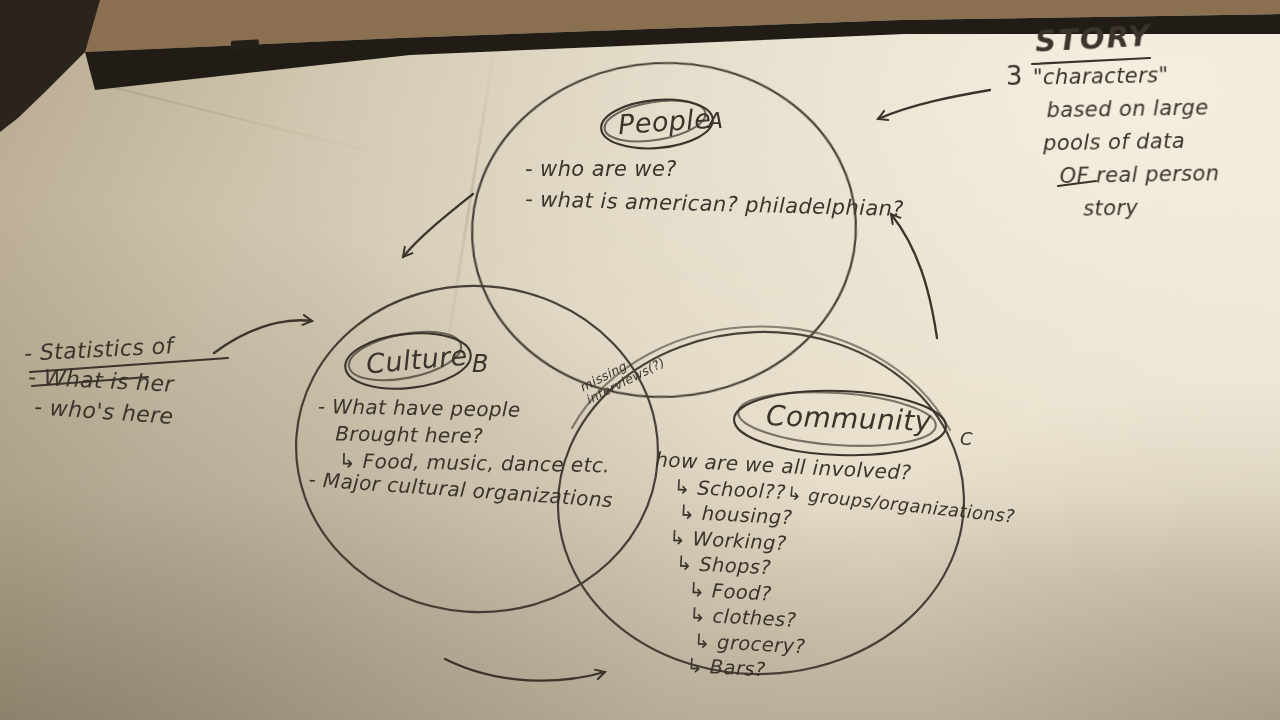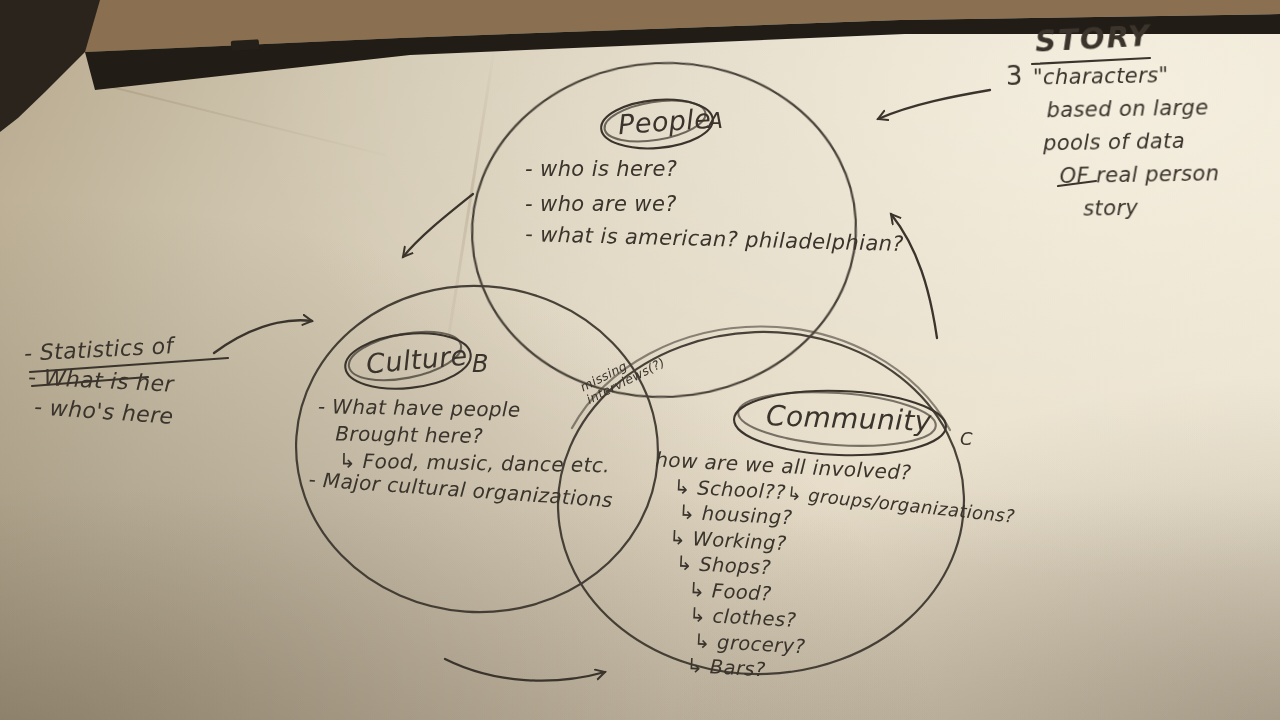--- a/index.html
+++ b/index.html
@@ -143,21 +143,20 @@
 
   <div class="txt left-note">
     <div class="line"><span class="l1">- Statistics of</span></div>
     <div class="line"><span class="l2">- What is her</span></div>
     <div class="line"><span class="l3">- who's here</span></div>
   </div>
 
   <div class="txt people-label">People</div>
   <div class="txt people-letter">A</div>
   <div class="txt people-list">
-    <div class="line">- who is here?</div>
     <div class="line">- who are we?</div>
     <div class="line"><span class="i2">- what is american? philadelphian?</span></div>
   </div>
 
   <div class="txt culture-label">Culture</div>
   <div class="txt culture-letter">B</div>
   <div class="txt culture-list">
     <div class="line i0">- What have people</div>
     <div class="line i1">Brought here?</div>
     <div class="line i2">↳ Food, music, dance etc.</div>

